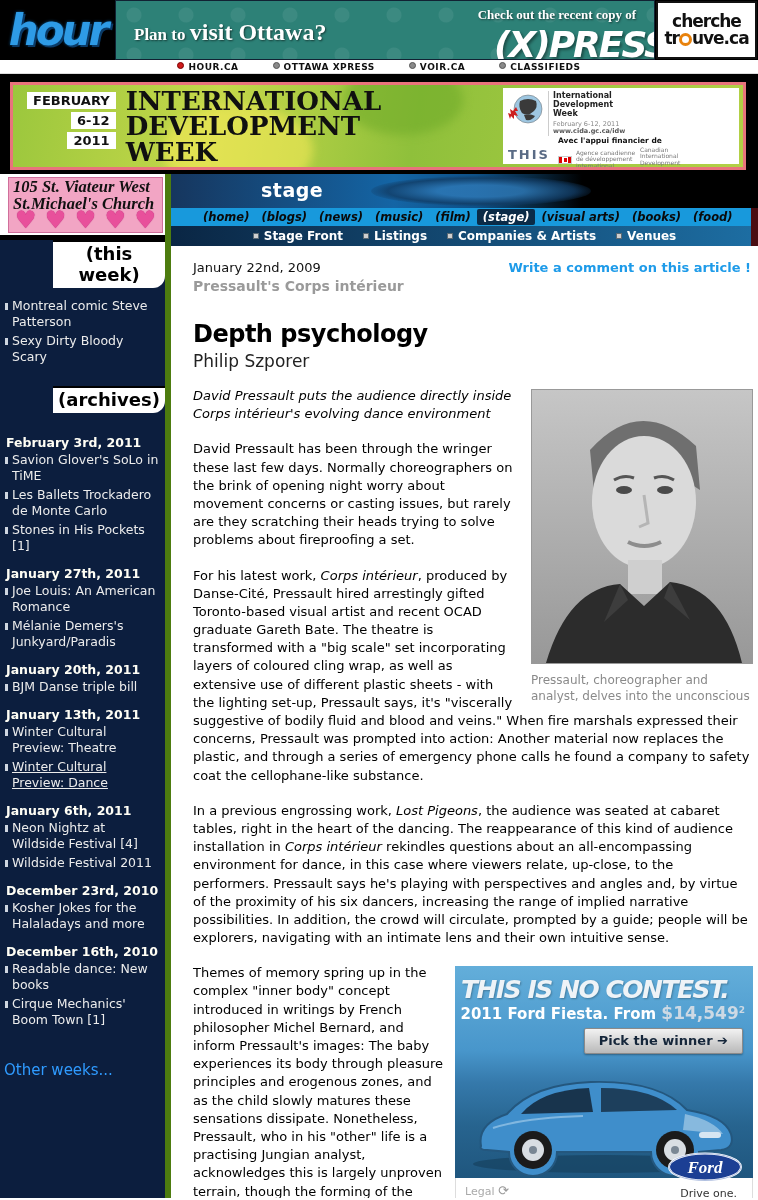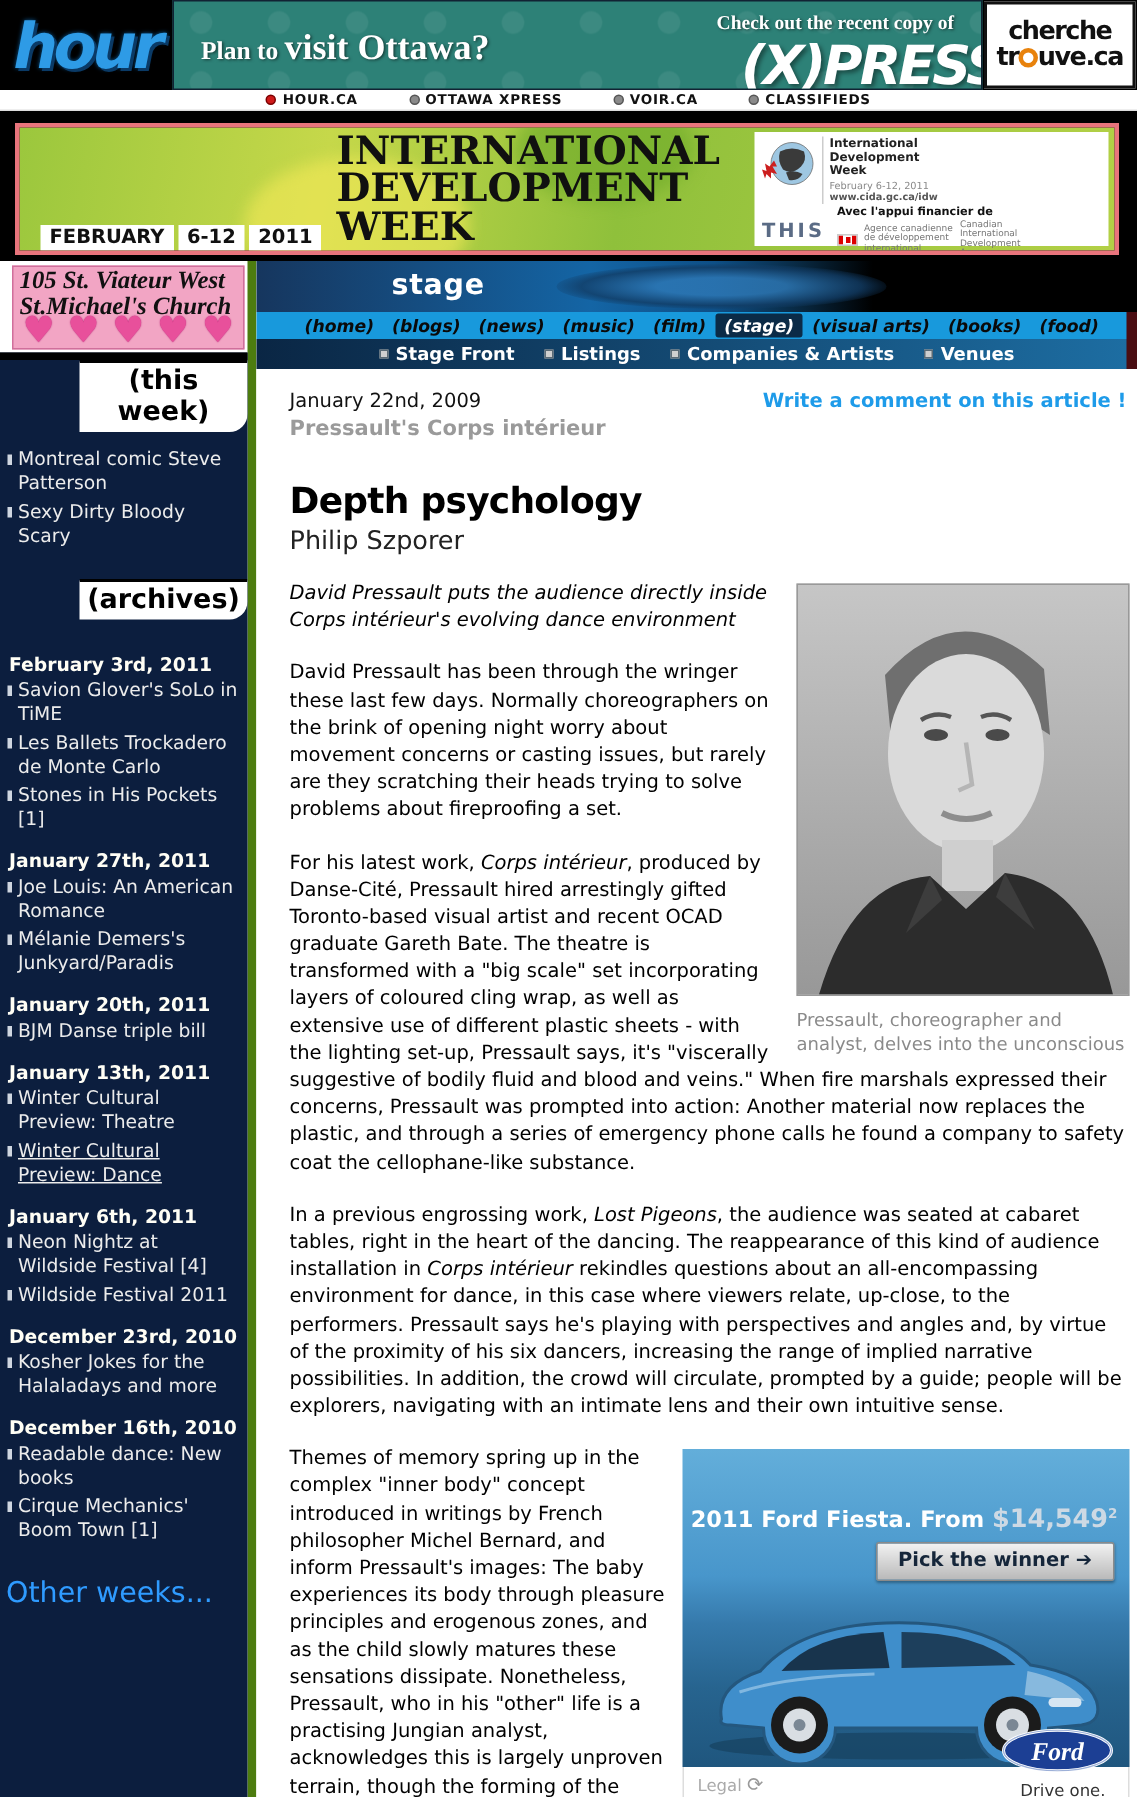--- a/index.html
+++ b/index.html
@@ -20,34 +20,34 @@
   .plan-big { font-size:24px; font-weight:bold; }
   .checkout { position:absolute; right:18px; top:6px; color:#fff; font-family:"Liberation Serif",serif; font-weight:bold; font-size:13px; text-shadow:1px 1px 2px #0008;}
   .xpress { position:absolute; right:-14px; bottom:-6px; color:#fff; font-weight:bold; font-style:italic; font-size:36px; letter-spacing:-2px; text-shadow:2px 2px 3px #0006; }
   .cherche-box { flex:1; background:#fff; border:2px solid #111; margin:1px; display:flex; flex-direction:column; align-items:center; justify-content:center; line-height:1; }
   .cherche-l1 { font-size:17px; font-weight:bold; color:#111; letter-spacing:-1px; }
   .cherche-l2 { font-size:17px; font-weight:bold; color:#111; letter-spacing:-1px; position:relative; }
   .cherche-dot { display:inline-block; width:13px; height:13px; border:3px solid #e8820c; border-radius:50%; vertical-align:-2px; }
 
   
   .top-links { height:14px; background:#fff; display:flex; align-items:center; justify-content:center; gap:34px; border-bottom:1px solid #ddd; }
-  .toplink { display:flex; align-items:center; gap:4px; cursor:pointer; }
+  .toplink { display:flex; gap:4px; cursor:pointer; }
   .tl-bullet { width:7px; height:7px; border-radius:50%; background:#8a8a8a; border:1px solid #555; }
   .tl-bullet.red { background:#cf1a1a; border-color:#7a0000; }
   .toplink b { font-size:9px; font-weight:bold; color:#111; letter-spacing:.5px; }
   .black-gap { height:6px; background:#000; }
 
   
   .idw-wrap { background:#000; padding:2px 12px 4px 10px; }
   .idw { height:88px; border:3px solid #e8747c; position:relative; overflow:hidden; display:flex;
       background:linear-gradient(100deg,#9bc73d 0%,#c6d84a 28%,#8fc03b 55%,#b3d046 100%); }
   .idw-blob1,.idw-blob2 { position:absolute; border-radius:50%; filter:blur(5px); }
   .idw-blob1 { width:150px; height:90px; left:150px; top:20px; background:rgba(250,235,90,.55); }
   .idw-blob2 { width:120px; height:70px; left:330px; top:-20px; background:rgba(110,170,40,.55); }
-  .idw-dates { position:relative; display:flex; align-items:flex-end; gap:3px; margin:7px 0 0 14px; z-index:2; }
+  .idw-dates { position:relative; display:flex; flex-direction:column; align-items:flex-end; gap:3px; margin:7px 0 0 14px; z-index:2; }
   .idw-datebox { background:#fff; color:#111; font-weight:bold; font-size:13px; padding:1px 6px; }
   .idw-title { position:relative; z-index:2; margin:4px 0 0 10px; font-family:"DejaVu Serif","Liberation Serif",serif; font-weight:bold; font-size:26px; line-height:.98; color:#101010; }
   .idw-right { position:absolute; z-index:3; right:4px; top:3px; bottom:3px; width:236px; background:#fff; padding:3px 5px; display:flex; flex-direction:column; justify-content:space-between; }
   .idw-row1 { display:flex; gap:4px; align-items:flex-start; }
   .idw-txtcol { font-size:7.5px; line-height:1.15; color:#222; width:74px; }
   .idw-txtcol .t { font-weight:bold; font-size:8px; }
   .idw-txtcol .s { color:#888; font-size:6.5px; margin-top:2px; }
   .idw-txtcol .u { color:#555; font-size:6.5px; font-weight:bold; }
   .idw-vdiv { width:1px; background:#ccc; align-self:stretch; }
   .idw-row2 { display:flex; align-items:center; gap:8px; }
@@ -70,21 +70,21 @@
 
   
   .sidebar { flex:1; background:#0c1e3e; margin-top:2px; border-top:5px solid #000; padding-bottom:10px; overflow:hidden; }
   .side-tab { background:transparent; margin:0 0 8px 0; }
   .side-tab .tab { background:#fff; margin-left:53px; border-bottom-right-radius:12px; border-top:2px solid #000; text-align:center; font-weight:bold; font-size:18px; color:#000; padding:1px 0 3px; }
   .side-list { padding:2px 6px 4px 4px; }
   .side-item { position:relative; padding-left:8px; margin-bottom:3px; font-size:12.5px; line-height:16px; color:#ececec; cursor:pointer; }
   .side-item::before { content:""; position:absolute; left:1px; top:5px; width:3px; height:7px; background:#cfd6e0; }
   .side-item.active { text-decoration:underline; }
   .side-date { font-size:12.5px; font-weight:bold; color:#fffef5; margin:12px 0 2px; padding-left:2px; }
-  .other-weeks { margin:16px 0 0 4px; font-size:19px; color:#2f9bff; cursor:pointer; }
+  .other-weeks { margin:26px 0 0 4px; font-size:15px; color:#2f9bff; cursor:pointer; }
 
   
   .stage-banner { height:34px; position:relative; overflow:hidden;
       background:linear-gradient(90deg,#16365e 0%,#1465a5 38%,#0e4f86 52%,#08273f 62%,#000 70%,#000 100%); }
   .stage-eye { position:absolute; left:200px; top:2px; width:220px; height:30px; border-radius:50%;
       background:radial-gradient(ellipse at center,#2f7ab8 0 28%,#123d66 60%,transparent 75%); opacity:.8; }
   .stage-banner .lbl { position:absolute; left:90px; top:5px; color:#fff; font-weight:bold; font-size:19px; letter-spacing:.5px; }
   .navs { position:relative; }
   .nav-right-cap { position:absolute; right:0; top:0; width:7px; height:38px; background:#4a0d12; z-index:5; }
   .primary-nav { height:18px; background:#1899dc; display:flex; align-items:center; justify-content:space-between; padding:0 22px 0 26px; }
@@ -346,20 +346,21 @@
 
           <p class="lede">David Pressault puts the audience directly inside Corps intérieur's evolving dance environment</p>
           <div id="pg1">
               <p><span>David Pressault has been through the wringer these last few days. Normally choreographers on the brink of opening night worry about movement concerns or casting issues, but rarely are they scratching their heads trying to solve problems about fireproofing a set.</span></p>
               <p><span>For his latest work, </span><em>Corps intérieur</em><span>, produced by Danse-Cité, Pressault hired arrestingly gifted Toronto-based visual artist and recent OCAD graduate Gareth Bate. The theatre is transformed with a "big scale" set incorporating layers of coloured cling wrap, as well as extensive use of different plastic sheets - with the lighting set-up, Pressault says, it's "viscerally suggestive of bodily fluid and blood and veins." When fire marshals expressed their concerns, Pressault was prompted into action: Another material now replaces the plastic, and through a series of emergency phone calls he found a company to safety coat the cellophane-like substance.</span></p>
               <p><span>In a previous engrossing work, </span><em>Lost Pigeons</em><span>, the audience was seated at cabaret tables, right in the heart of the dancing. The reappearance of this kind of audience installation in </span><em>Corps intérieur</em><span> rekindles questions about an all-encompassing environment for dance, in this case where viewers relate, up-close, to the performers. Pressault says he's playing with perspectives and angles and, by virtue of the proximity of his six dancers, increasing the range of implied narrative possibilities. In addition, the crowd will circulate, prompted by a guide; people will be explorers, navigating with an intimate lens and their own intuitive sense.</span></p>
             </div>
 
           <aside class="ford-ad">
             <div class="ford-blue">
+              <div class="ford-head">THIS IS NO CONTEST.</div>
               <div class="ford-sub">
                 <span>2011 Ford Fiesta. From </span><span class="ford-price">$14,549</span><span class="ford-sup">2</span>
               </div>
               <div class="pick-btn">
                 <span>Pick the winner</span> <span>➔</span>
               </div>
               <svg class="ford-car" width="282" height="118" viewBox="0 0 282 118">
                 <ellipse cx="140" cy="106" rx="130" ry="9" fill="#17425f" opacity="0.7"></ellipse>
                 <path d="M18,88 Q14,66 44,56 Q70,26 128,24 Q196,22 224,52 Q262,58 268,76 Q272,90 258,92 L236,94 A24,24 0 0 1 188,94 L94,94 A24,24 0 0 1 46,94 L24,92 Q16,92 18,88 Z" fill="#3f8ecb" stroke="#24577e" stroke-width="2"></path>
                 <path d="M58,56 Q78,32 126,30 L130,54 Z" fill="#18344d"></path>

